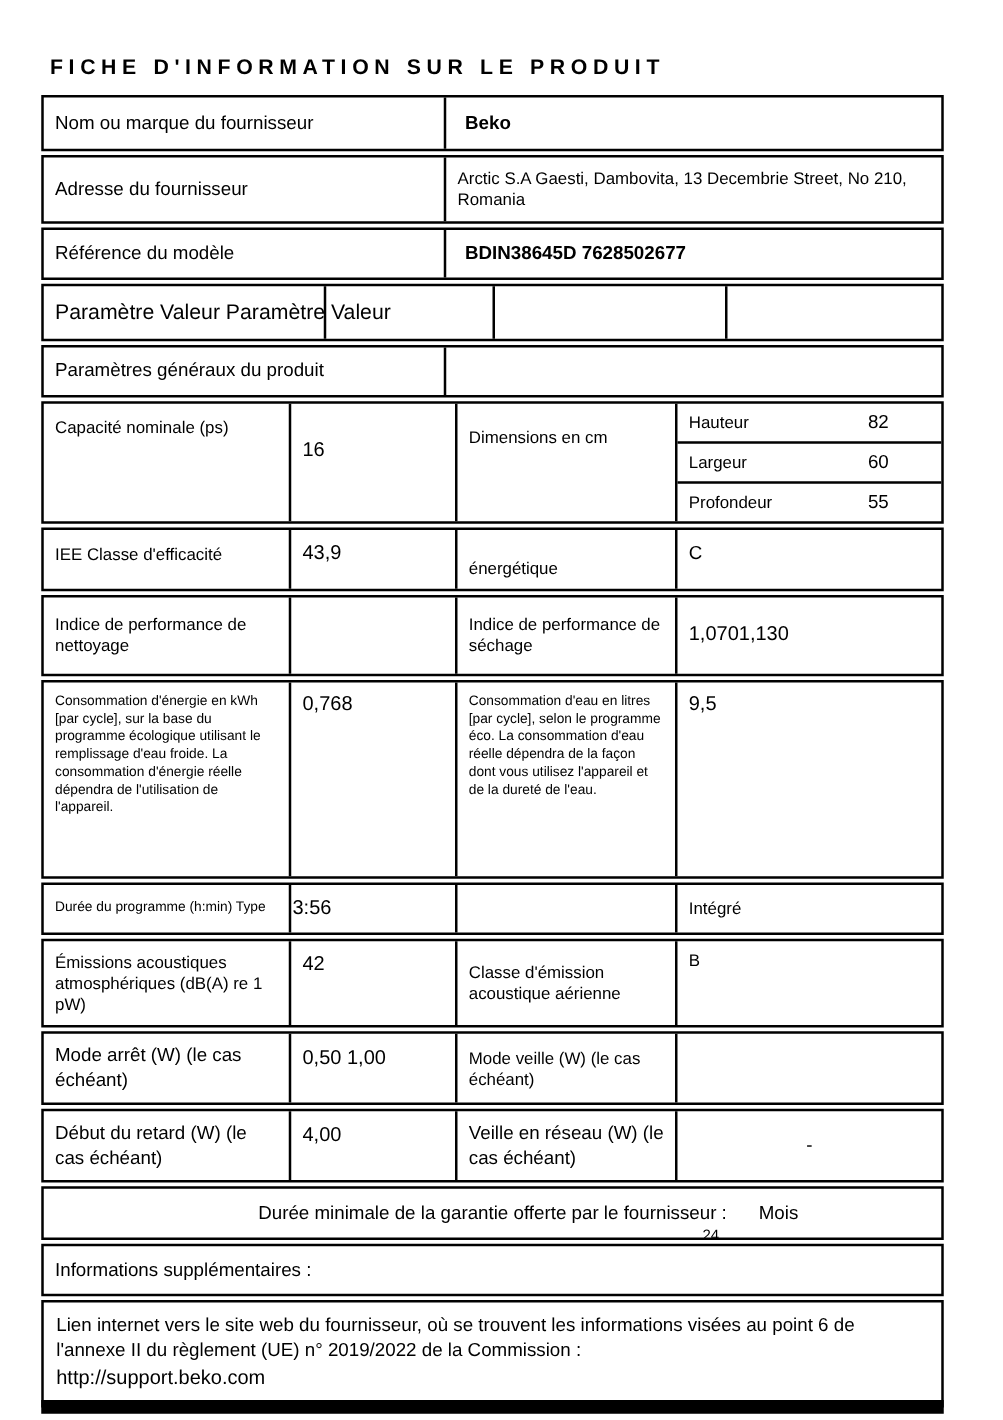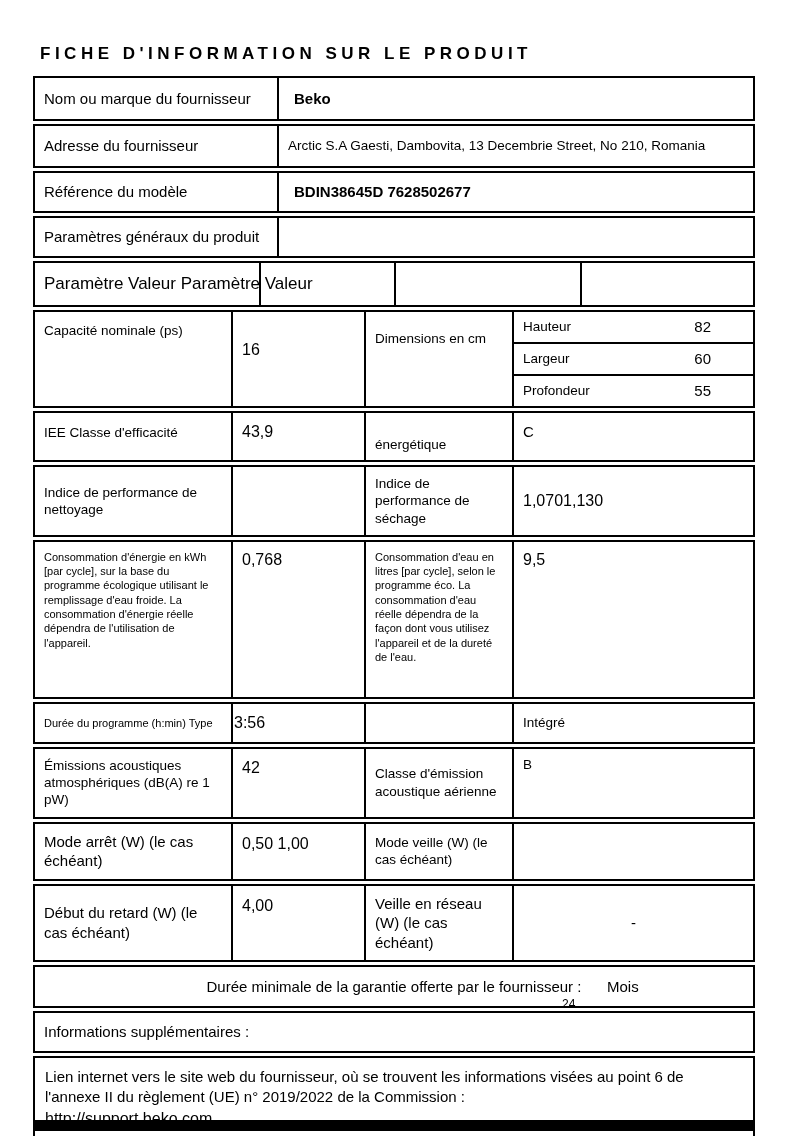--- a/index.html
+++ b/index.html
@@ -3,22 +3,22 @@
 <meta charset="utf-8">
 <style>
   html,body{margin:0;padding:0;background:#fff;}
   body{width:802px;height:1136px;font-family:"Liberation Sans","DejaVu Sans",sans-serif;color:#000;}
   .sheet{position:relative;width:802px;height:1136px;overflow:hidden;background:#fff;}
   .title{position:absolute;left:40px;top:44px;font-size:17px;font-weight:bold;letter-spacing:4.5px;white-space:nowrap;}
   .tbl{position:absolute;left:33px;top:76px;width:722px;}
   .row{display:flex;border:2px solid #000;margin-bottom:3px;box-sizing:border-box;position:relative;background:#fff;}
   .cell{box-sizing:border-box;padding:8px 9px;display:flex;flex-direction:column;justify-content:center;position:relative;}
   .cell + .cell{border-left:2px solid #000;}
-  .ca{width:242px;} .cb{flex:1;}
-  .c1{width:196px;} .c2{width:133px;} .c3{width:148px;} .c4{flex:1;}
+  .ca{width:320px;} .cb{flex:1;}
+  .c1{width:196px;} .c2{width:133px;} .c3{width:176px;} .c4{flex:1;}
   .top{justify-content:flex-start;}
   .bottom{justify-content:flex-end;}
   .fs12{font-size:11px;line-height:1.3;}
   .fs13{font-size:13.5px;line-height:1.28;}
   .fs15{font-size:15px;line-height:1.3;}
   .fs16{font-size:16px;line-height:1.2;}
   .fs17{font-size:17px;}
   .b{font-weight:bold;padding-left:15px;}
   .vline{position:absolute;top:0;bottom:0;width:2px;background:#000;}
   .dims{padding:0;justify-content:stretch;}
@@ -43,30 +43,30 @@
     <div class="row" style="min-height:44px">
       <div class="cell ca fs15">Adresse du fournisseur</div>
       <div class="cell cb fs13">Arctic S.A  Gaesti, Dambovita, 13 Decembrie Street, No 210, Romania</div>
     </div>
 
     <div class="row" style="min-height:42px">
       <div class="cell ca fs15">Référence du modèle</div>
       <div class="cell cb fs15 b">BDIN38645D 7628502677</div>
     </div>
 
-    <div class="row" style="min-height:42px">
-      <div class="cell ca fs15">Paramètres généraux du produit</div>
-      <div class="cell cb fs15"></div>
-    </div>
-
     <div class="row" style="min-height:46px;margin-top:1px;">
       <div class="cell fs17" style="flex:1;">Paramètre Valeur Paramètre Valeur</div>
       <span class="vline" style="left:224px"></span>
       <span class="vline" style="left:359px"></span>
       <span class="vline" style="left:545px"></span>
+    </div>
+
+    <div class="row" style="min-height:42px">
+      <div class="cell ca fs15">Paramètres généraux du produit</div>
+      <div class="cell cb fs15"></div>
     </div>
 
     <div class="row" style="min-height:98px">
       <div class="cell c1 fs13 top" style="padding-top:10px">Capacité nominale (ps)</div>
       <div class="cell c2 fs16 top" style="padding-top:28px">16</div>
       <div class="cell c3 fs13 top" style="padding-top:18px">Dimensions en cm</div>
       <div class="cell c4 dims">
         <div class="dim-row">
           <span class="fs13">Hauteur</span>
           <span class="fs15">82</span>

